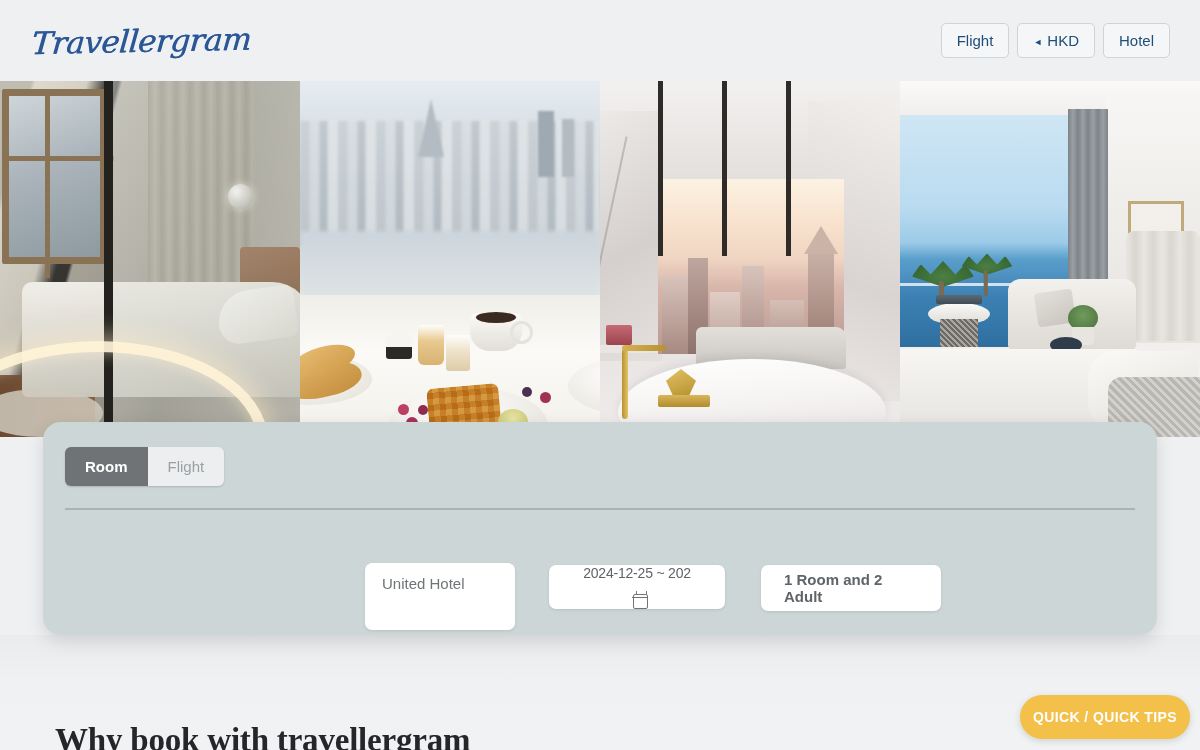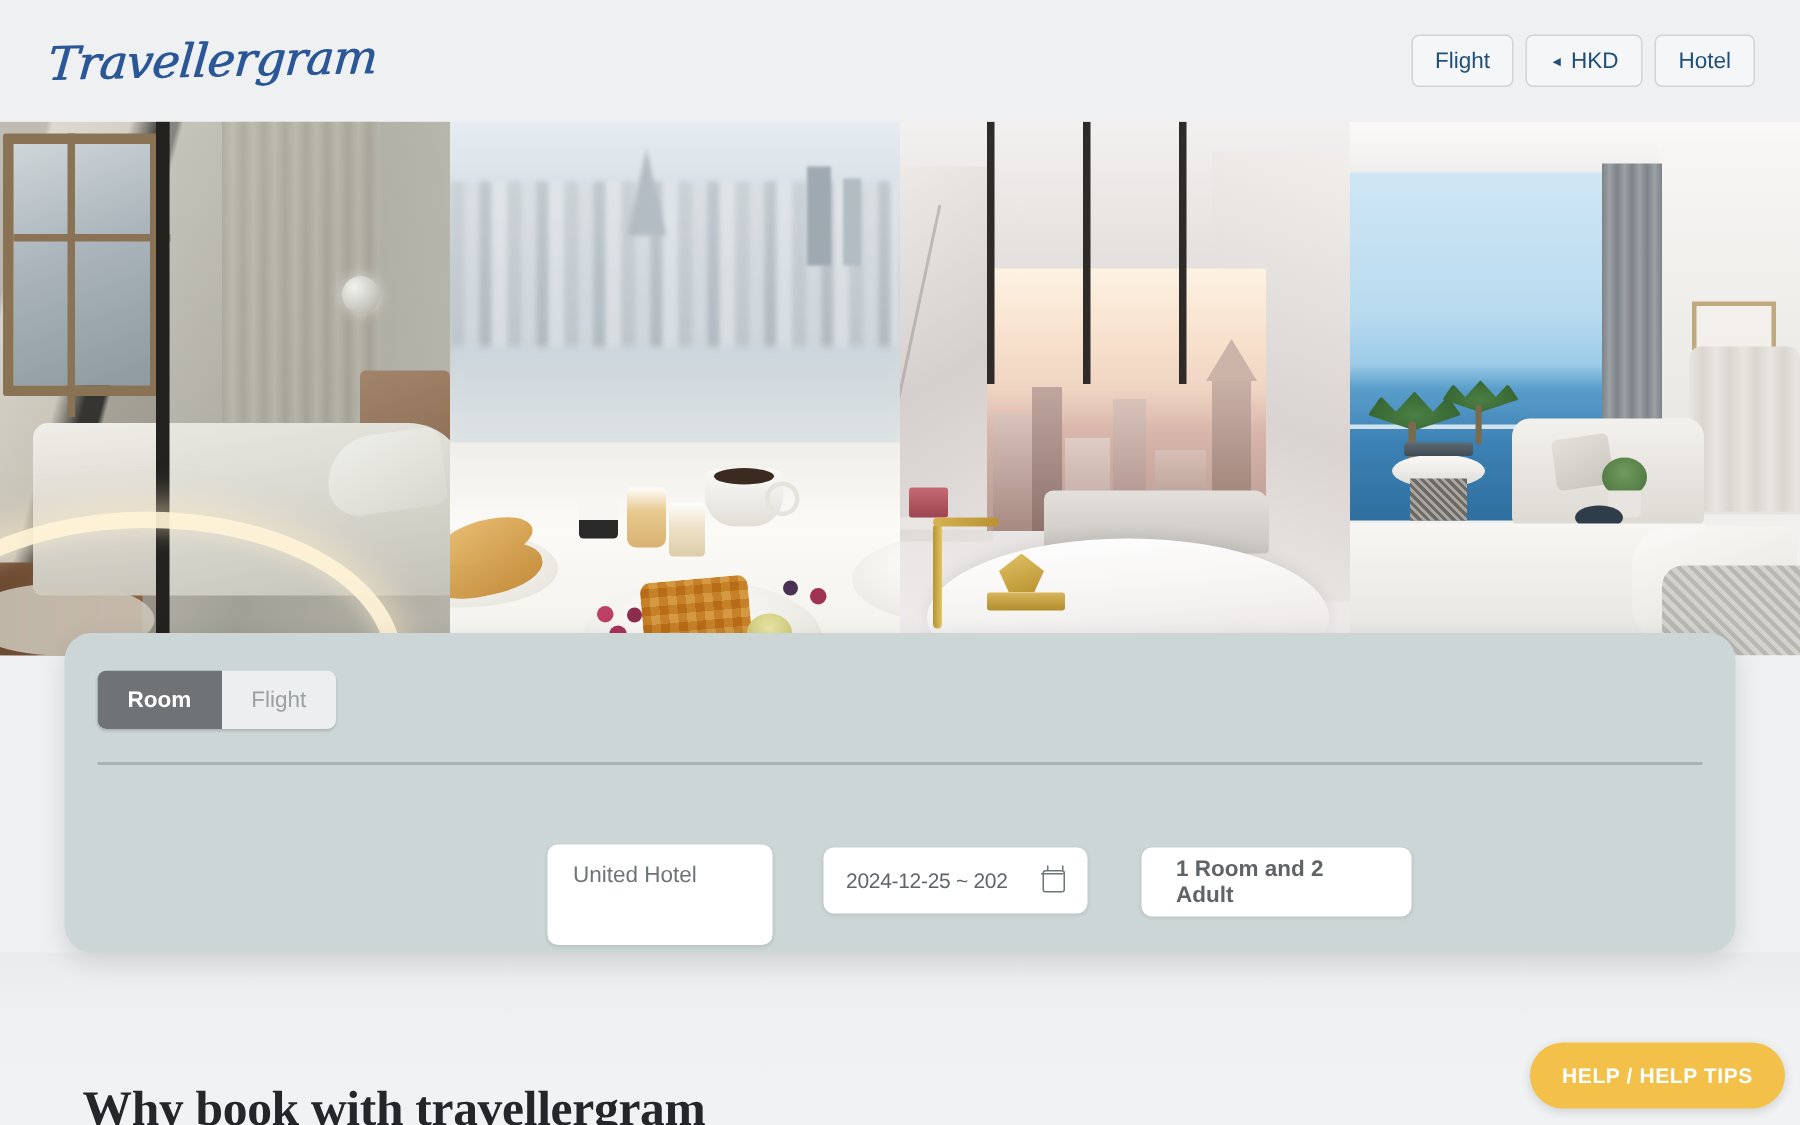--- a/index.html
+++ b/index.html
@@ -574,21 +574,21 @@
     border-radius: 7px;
     box-shadow: 0 1px 3px rgba(0,0,0,.1);
     display: flex;
     align-items: center;
   }
 
   .f-dest   { left: 0;    top: 23px; width: 241px; height: 41px; padding: 0 15px; }
   .f-country{ left: 300px; top: 21px; width: 150px; height: 67px; padding: 0 17px;
               align-items: flex-start; padding-top: 12px; }
   .f-date   { left: 484px; top: 23px; width: 176px; height: 44px; padding: 0 15px;
-              justify-content: space-between; }
+              justify-content: space-between; flex-direction: column; }
   .f-room   { left: 696px; top: 23px; width: 180px; height: 46px; padding: 0 23px; }
 
   .field-text {
     font-size: 15px;
     color: #5f6468;
     white-space: nowrap;
     overflow: hidden;
   }
   .placeholder-text { color: #7c8184; }
   .country-text { color: #6f7477; font-size: 15px; }
@@ -813,13 +813,13 @@
 
     <div class="field f-room">
       <span class="room-text">1 Room and 2 Adult</span>
     </div>
 
   </div>
 </div>
 
 <div class="section-heading">Why book with travellergram</div>
 
-<button class="help-btn">HELP / HELP TIPS</button>
+<button class="help-btn">QUICK / QUICK TIPS</button>
 
 </body></html>

